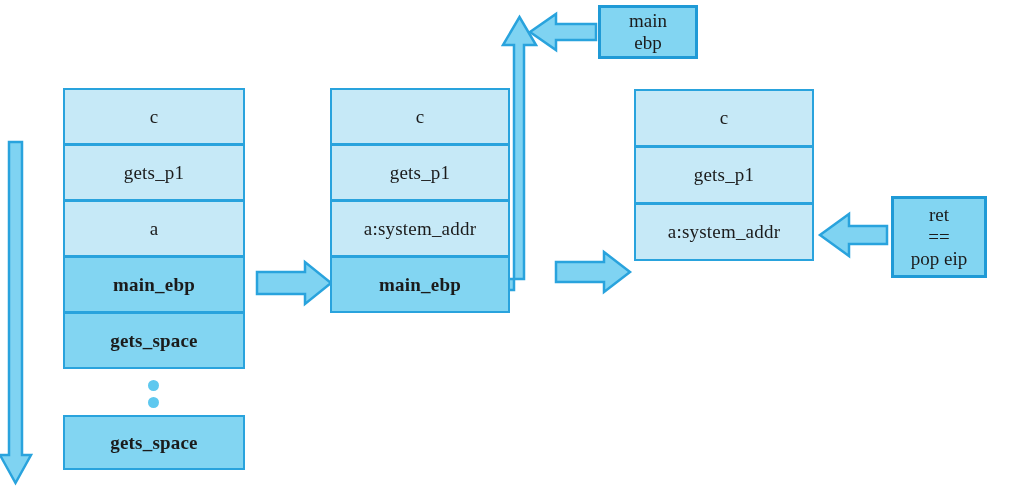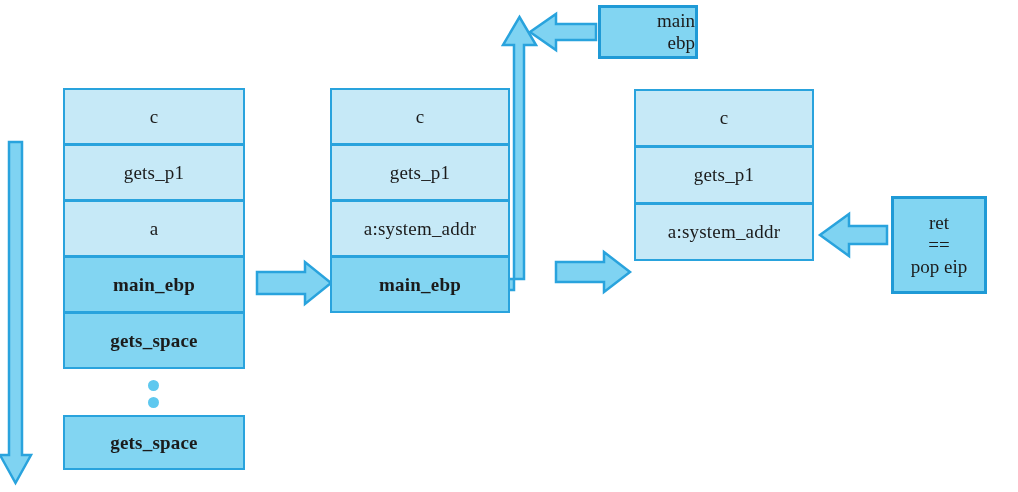--- a/index.html
+++ b/index.html
@@ -110,24 +110,24 @@
       <span>c</span>
     </div>
     <div class="cell light" style="left:634px;top:146px;width:180px;height:58px;">
       <span>gets_p1</span>
     </div>
     <div class="cell light" style="left:634px;top:203px;width:180px;height:58px;">
       <span>a:system_addr</span>
     </div>
   </div>
 
-  <div class="note" style="left:598px;top:5px;width:100px;height:54px;align-items:flex-end;">
+  <div class="note" style="left:598px;top:5px;width:100px;height:54px;">
     <span>main</span>
     <span>ebp</span>
   </div>
 
-  <div class="note" style="left:891px;top:196px;width:96px;height:98px;">
+  <div class="note" style="left:891px;top:196px;width:96px;height:82px;">
     <span>ret</span>
     <span>==</span>
     <span>pop eip</span>
   </div>
 
 </div>
 
 </body></html>

